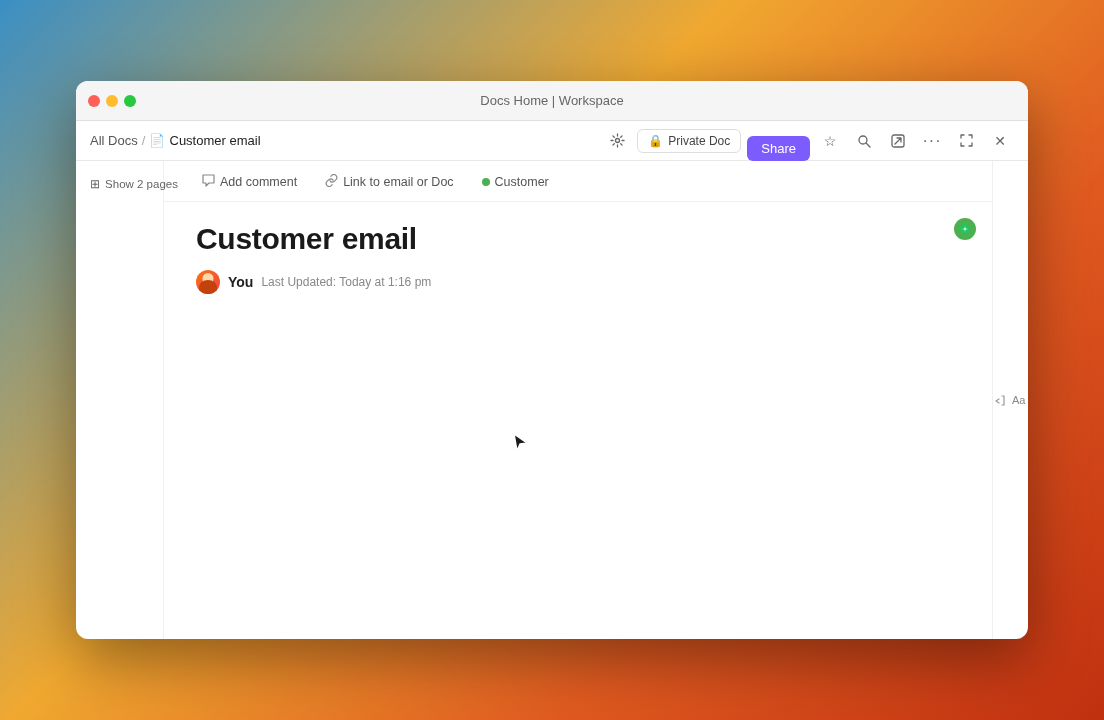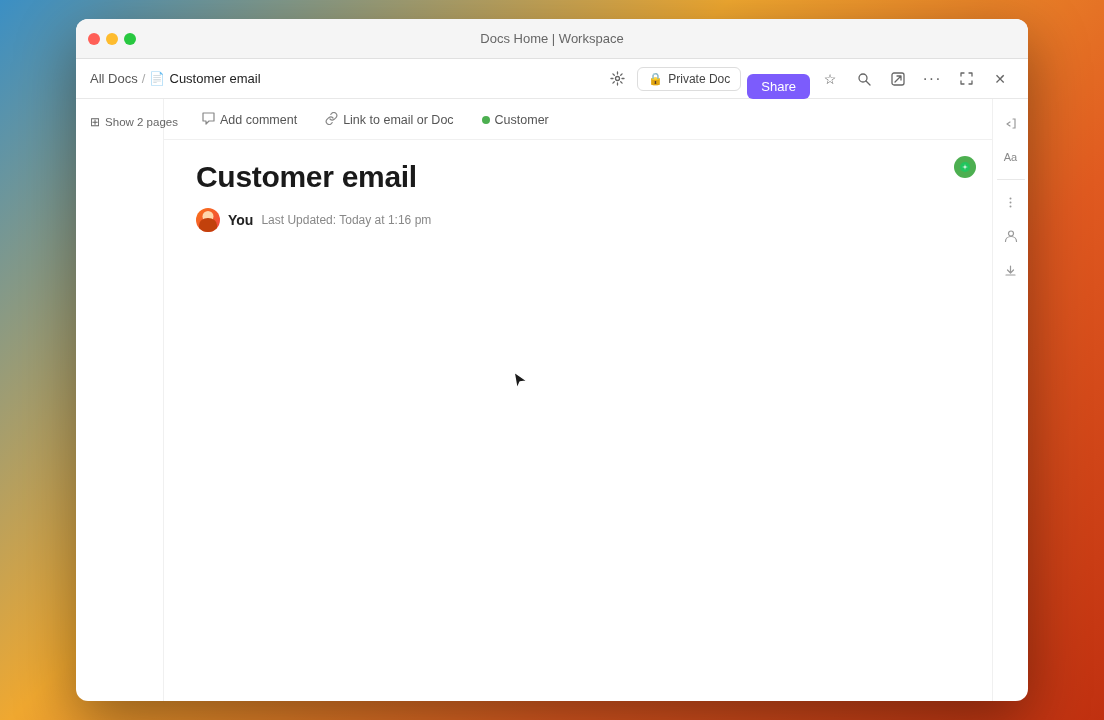--- a/index.html
+++ b/index.html
@@ -10,21 +10,21 @@
       overflow: hidden;
       background: linear-gradient(135deg, #3b8fc4 0%, #f0a830 40%, #e05a20 70%, #c03010 100%);
       display: flex;
       align-items: center;
       justify-content: center;
       font-family: -apple-system, BlinkMacSystemFont, 'Segoe UI', sans-serif;
     }
 
     .window {
       width: 952px;
-      height: 682px;
+      height: 558px;
       background: #ffffff;
       border-radius: 12px;
       box-shadow: 0 20px 60px rgba(0,0,0,0.4);
       display: flex;
       flex-direction: column;
       overflow: hidden;
     }
 
     
     .titlebar {
@@ -323,21 +323,21 @@
       color: white;
       font-size: 10px;
       font-weight: 700;
     }
 
     
     .right-sidebar {
       width: 36px;
       border-left: 1px solid #f0f0f0;
       display: flex;
-      flex-direction: column;
+      flex-direction: row;
       align-items: center;
       padding: 10px 0;
       gap: 6px;
       flex-shrink: 0;
     }
 
     .right-icon-btn {
       width: 28px;
       height: 28px;
       display: flex;

